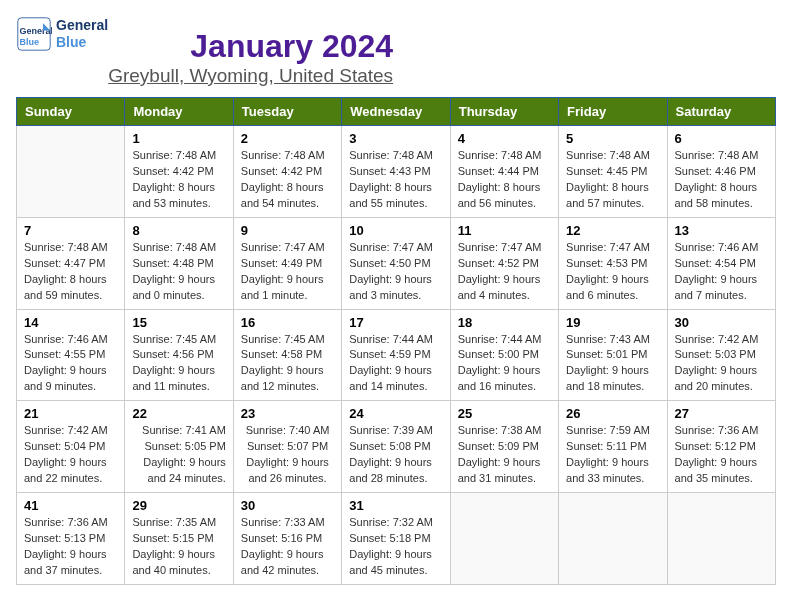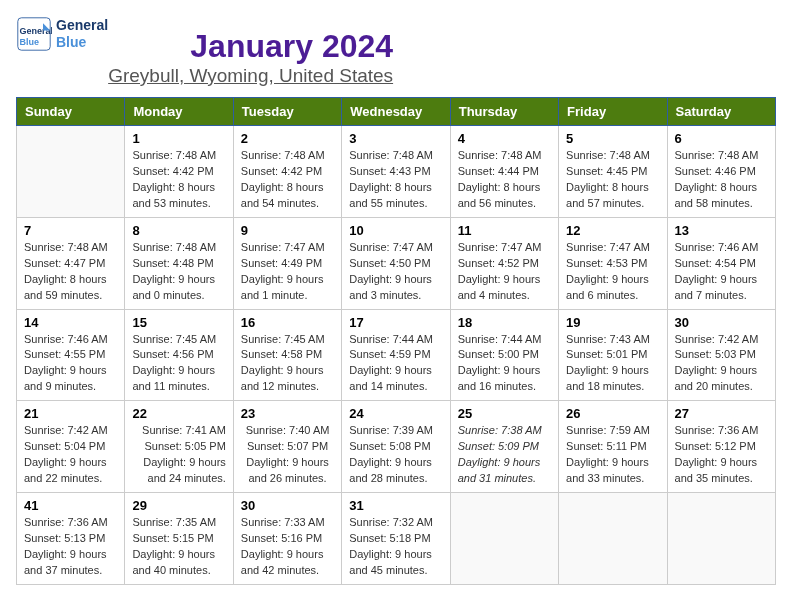--- a/index.html
+++ b/index.html
@@ -288,21 +288,21 @@
         </td>
         <td>
           <span class="day-number">24</span>
           <div class="day-info" style="white-space: pre-line;">Sunrise: 7:39 AM
 Sunset: 5:08 PM
 Daylight: 9 hours
 and 28 minutes.</div>
         </td>
         <td>
           <span class="day-number">25</span>
-          <div class="day-info" style="white-space: pre-line; font-style: italic;">Sunrise: 7:38 AM
+          <div class="day-info" style="white-space: pre-line;">Sunrise: 7:38 AM
 Sunset: 5:09 PM
 Daylight: 9 hours
 and 31 minutes.</div>
         </td>
         <td>
           <span class="day-number">26</span>
           <div class="day-info" style="white-space: pre-line;">Sunrise: 7:59 AM
 Sunset: 5:11 PM
 Daylight: 9 hours
 and 33 minutes.</div>

